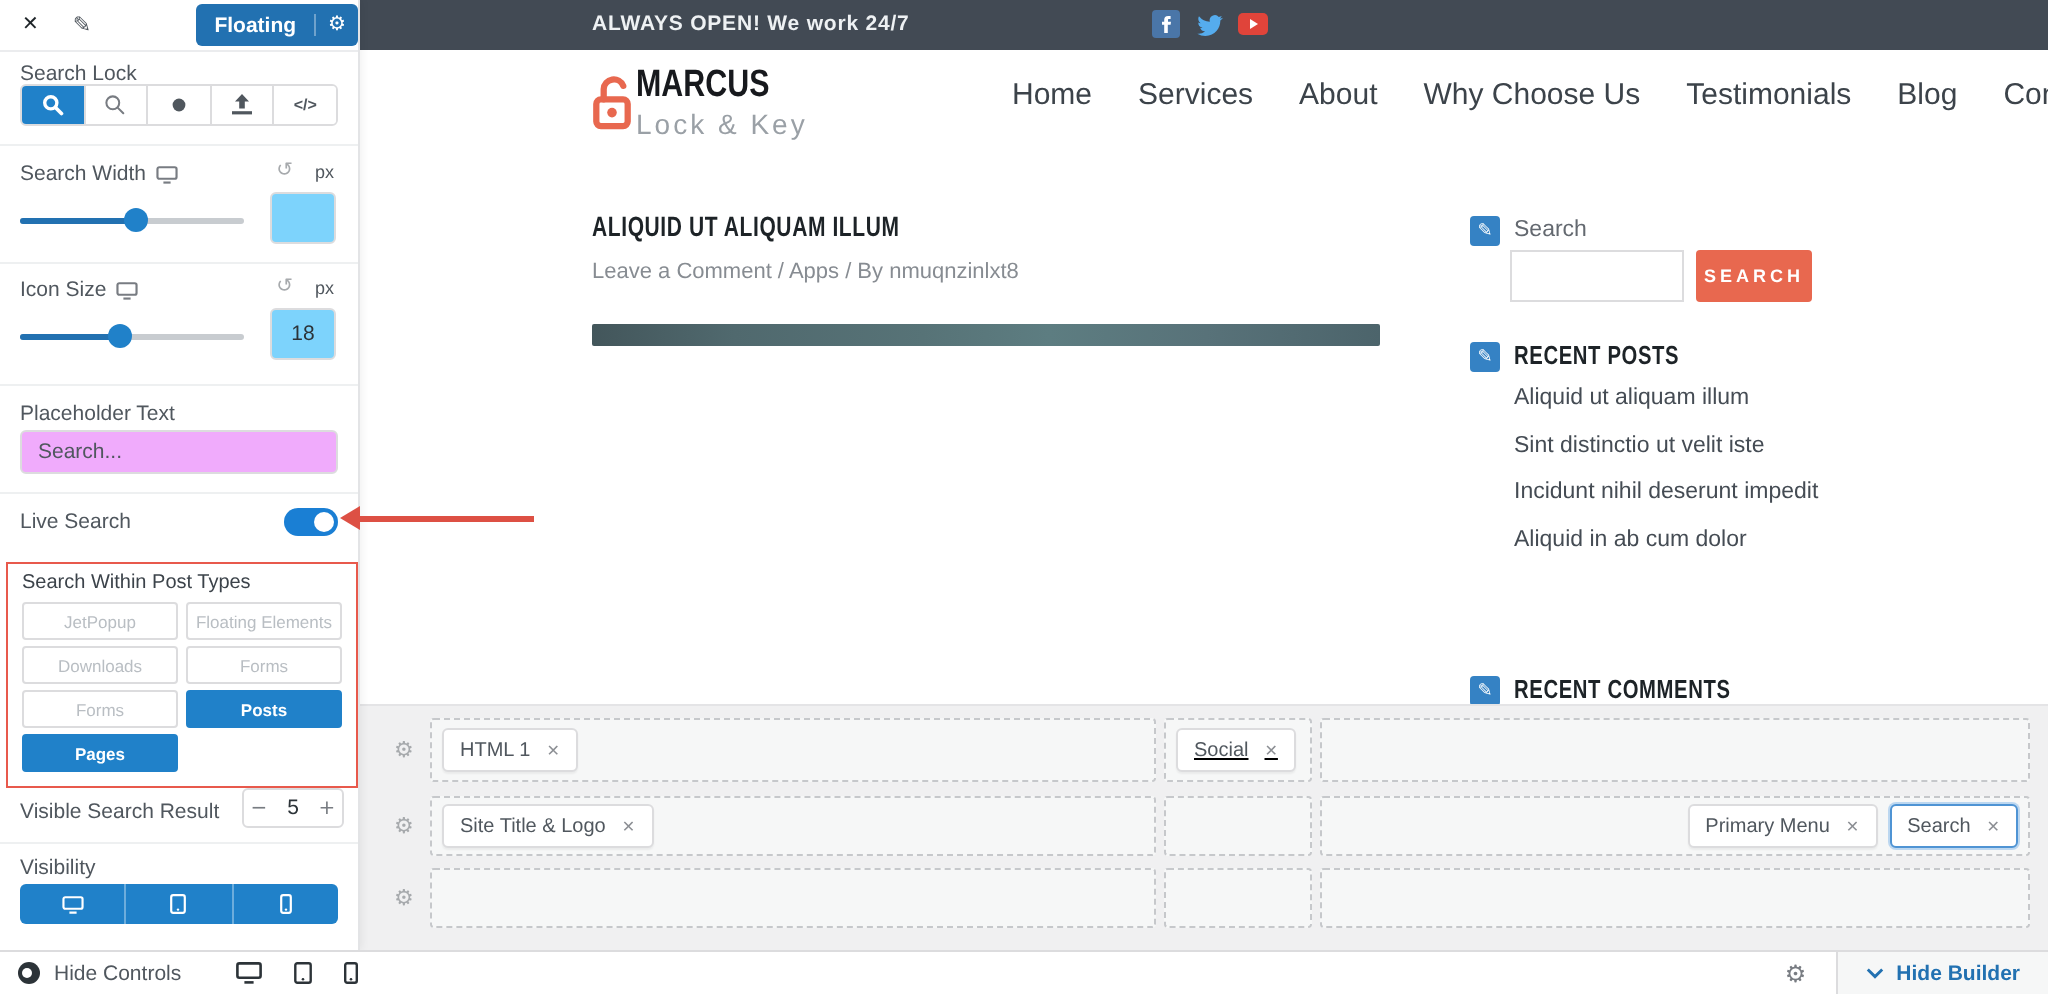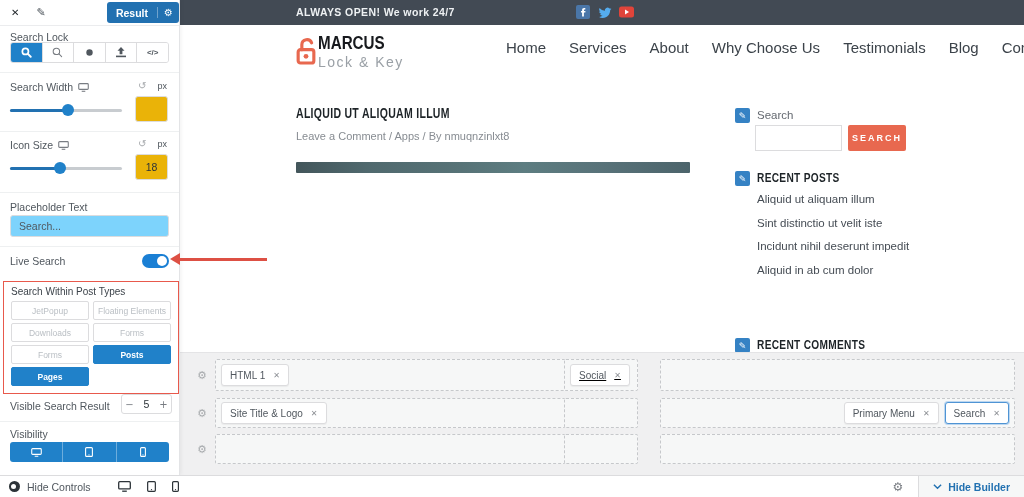--- a/index.html
+++ b/index.html
@@ -20,22 +20,22 @@
   .unitgrp .reset { font-size:10px; color:#a7aaad; cursor:pointer; }
   .unitgrp .unit { font-size:9px; color:#50575e; }
   .hr { position:absolute; left:0; width:100%; height:1px; background:#eef0f1; }
   .seg { position:absolute; left:10px; top:42px; width:159px; height:21px; display:flex; border:1px solid #dcdcde; border-radius:3px; overflow:hidden; background:#fff; }
   .seg-btn { flex:1; display:flex; align-items:center; justify-content:center; border-right:1px solid #dcdcde; cursor:pointer; background:#fff; font-size:8px; color:#50575e; }
   .seg-btn:last-child { border-right:none; }
   .seg-btn.active { background:#2081c9; }
   .slider { position:absolute; left:10px; width:112px; height:3px; background:#c8ccd0; border-radius:2px; }
   .slider .fill { position:absolute; left:0; top:0; height:3px; background:#2271b1; border-radius:2px; }
   .slider .handle { position:absolute; top:-5px; width:12px; height:12px; border-radius:50%; background:#2081c9; cursor:pointer; }
-  .numbox { position:absolute; left:135px; width:33px; height:26px; border:1px solid #dcdcde; border-radius:3px; background:#eab308; font-size:10.5px; color:#2c3338; display:flex; align-items:center; justify-content:center; }
-  .textinput { position:absolute; left:10px; width:159px; height:22px; border:1px solid #dcdcde; border-radius:3px; background:#7dd3fc; font-size:10.5px; color:#50575e; padding:0 8px; font-family:"Liberation Sans",sans-serif; }
+  .numbox { position:absolute; left:135px; width:33px; height:26px; border:1px solid #dcdcde; border-radius:3px; background:#7dd3fc; font-size:10.5px; color:#2c3338; display:flex; align-items:center; justify-content:center; }
+  .textinput { position:absolute; left:10px; width:159px; height:22px; border:1px solid #dcdcde; border-radius:3px; background:#f0abfc; font-size:10.5px; color:#50575e; padding:0 8px; font-family:"Liberation Sans",sans-serif; }
   .toggle { position:absolute; left:142px; top:254px; width:27px; height:14px; border-radius:8px; background:#1a7fd4; cursor:pointer; }
   .toggle .knob { position:absolute; right:2px; top:2px; width:10px; height:10px; border-radius:50%; background:#fff; }
   .redbox { position:absolute; left:3px; top:281px; width:176px; height:113px; border:1px solid #e8594c; }
   .rb-lbl { position:absolute; left:7px; top:4px; font-size:10px; color:#3c434a; }
   .ptbtn { position:absolute; width:78px; height:19px; border:1px solid #dcdcde; border-radius:2px; background:#fff; font-size:8.5px; color:#b9bec3; display:flex; align-items:center; justify-content:center; cursor:pointer; white-space:nowrap; overflow:hidden; }
   .ptbtn.active { background:#2081c9; border-color:#2081c9; color:#fff; font-weight:bold; }
   .stepper { position:absolute; left:121px; top:394px; width:51px; height:20px; border:1px solid #dcdcde; border-radius:3px; background:#fff; display:flex; align-items:center; font-size:10px; }
   .stepper .st-btn { width:15px; text-align:center; color:#787c82; cursor:pointer; }
   .stepper .st-val { flex:1; text-align:center; color:#2c3338; font-size:10.5px; }
   .visgrp { position:absolute; left:10px; top:442px; width:159px; height:20px; background:#2081c9; border-radius:3px; display:flex; overflow:hidden; }
@@ -88,21 +88,21 @@
 
   
   .builder { position:absolute; left:180px; top:352px; width:844px; height:123px; background:#f0f0f1; z-index:20; border-top:1px solid #e4e4e6; }
   .brow { position:absolute; left:0; width:100%; }
   .brow1 { top:6px; height:32px; }
   .brow2 { top:45px; height:30px; }
   .brow3 { top:81px; height:30px; }
   .bgear { position:absolute; left:17px; top:50%; transform:translateY(-50%); color:#a7aaad; font-size:11px; cursor:pointer; }
   .bcell { position:absolute; top:0; height:100%; background:#f6f7f7; border:1px dashed #c6c8cb; border-radius:2px; display:flex; align-items:center; gap:6px; padding:0 5px; }
   .c1 { left:35px; width:363px; }
-  .c2 { left:384px; width:74px;text-decoration:underline; }
+  .c2 { left:402px; width:74px;text-decoration:underline; }
   .c3 { left:480px; width:355px; }
   .c3.end { justify-content:flex-end; }
   .chip { display:inline-flex; align-items:center; gap:8px; height:22px; background:#fff; border:1px solid #dcdcde; border-radius:3px; padding:0 8px; font-size:10px; color:#50575e; box-shadow:0 1px 1px rgba(0,0,0,.05); white-space:nowrap; cursor:pointer; }
   .chip .x { font-size:8px; color:#8c8f94; cursor:pointer; }
   .chip.sel { border-color:#4f94d4; box-shadow:0 0 0 1px #bcd7f0; }
 
   
   .arrow { position:absolute; left:170px; top:253px; z-index:60; width:97px; height:13px; pointer-events:none; }
   .arrow .shaft { position:absolute; left:9px; top:5px; width:88px; height:3px; background:#dd5044; }
   .arrow .head { position:absolute; left:0; top:0; width:0; height:0; border-top:6.5px solid transparent; border-bottom:6.5px solid transparent; border-right:10px solid #dd5044; }
@@ -229,21 +229,21 @@
     <div class="bcell c2"></div>
     <div class="bcell c3"></div>
   </div>
 </div>
 
 <div class="panel">
   <div class="p-head">
     <span class="p-close ifont">✕</span>
     <span class="p-pencil ifont">✎</span>
     <div class="p-publish">
-      <span class="lab">Result</span>
+      <span class="lab">Floating</span>
       <span class="pgear ifont">⚙</span>
     </div>
   </div>
 
   <div class="lbl" style="top:31px">Search Lock</div>
   <div class="seg">
     <div class="seg-btn active">
       <svg width="11" height="11" viewBox="0 0 13 13">
           <circle cx="5.2" cy="5.2" r="3.6" fill="none" stroke="#fff" stroke-width="2"></circle>
           <line x1="8.1" y1="8.1" x2="11.5" y2="11.5" stroke="#fff" stroke-width="2.2" stroke-linecap="round"></line>

